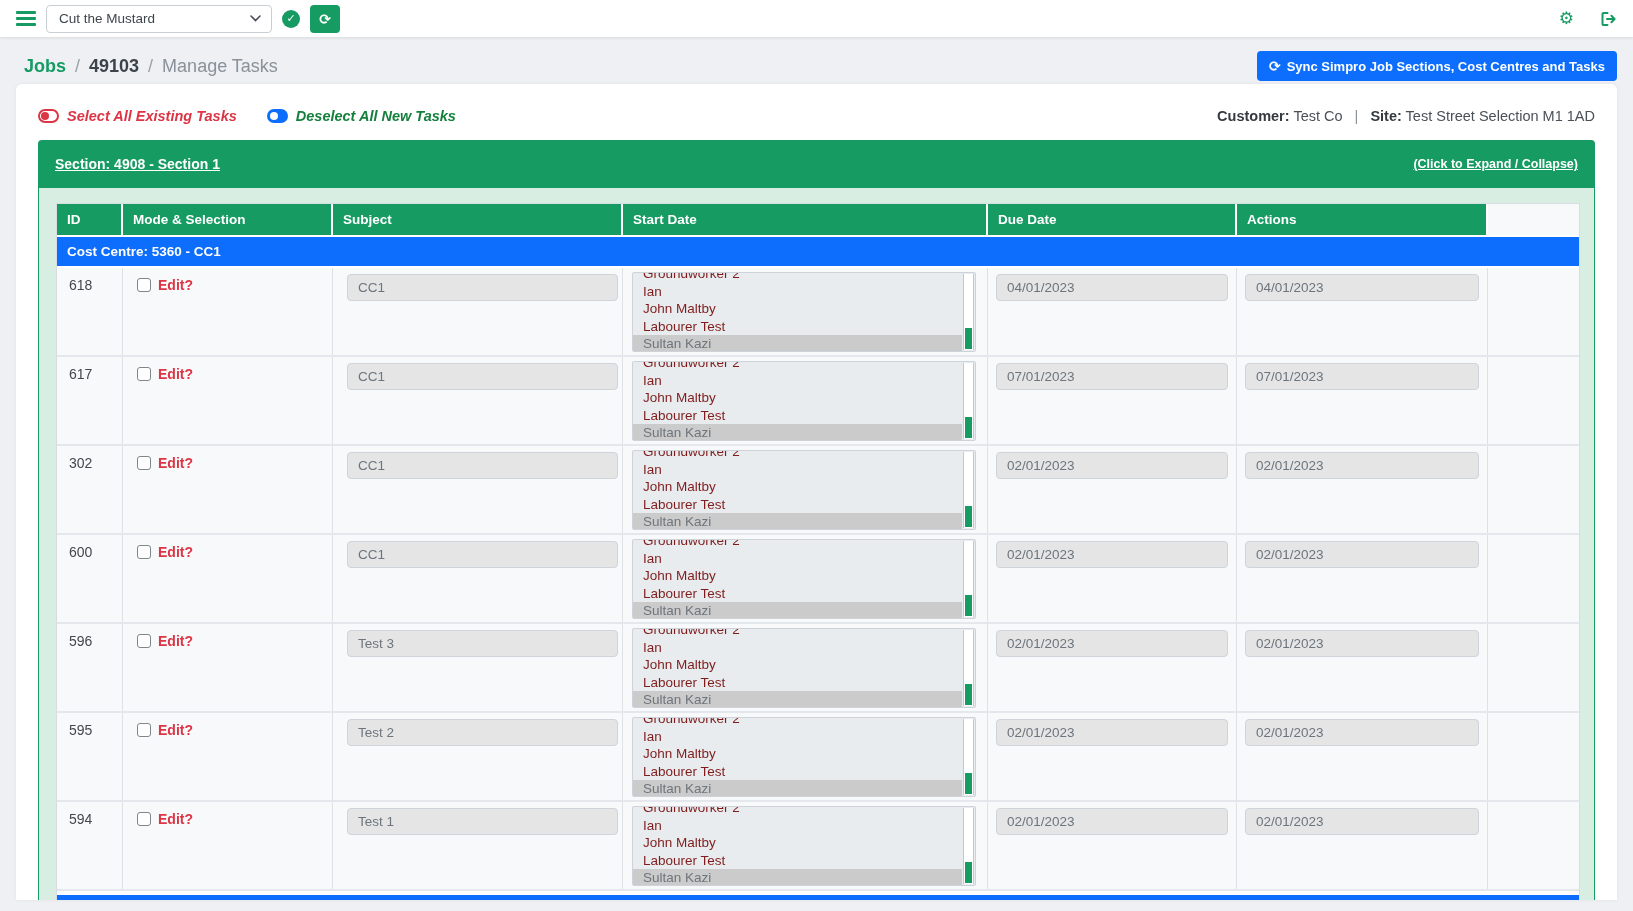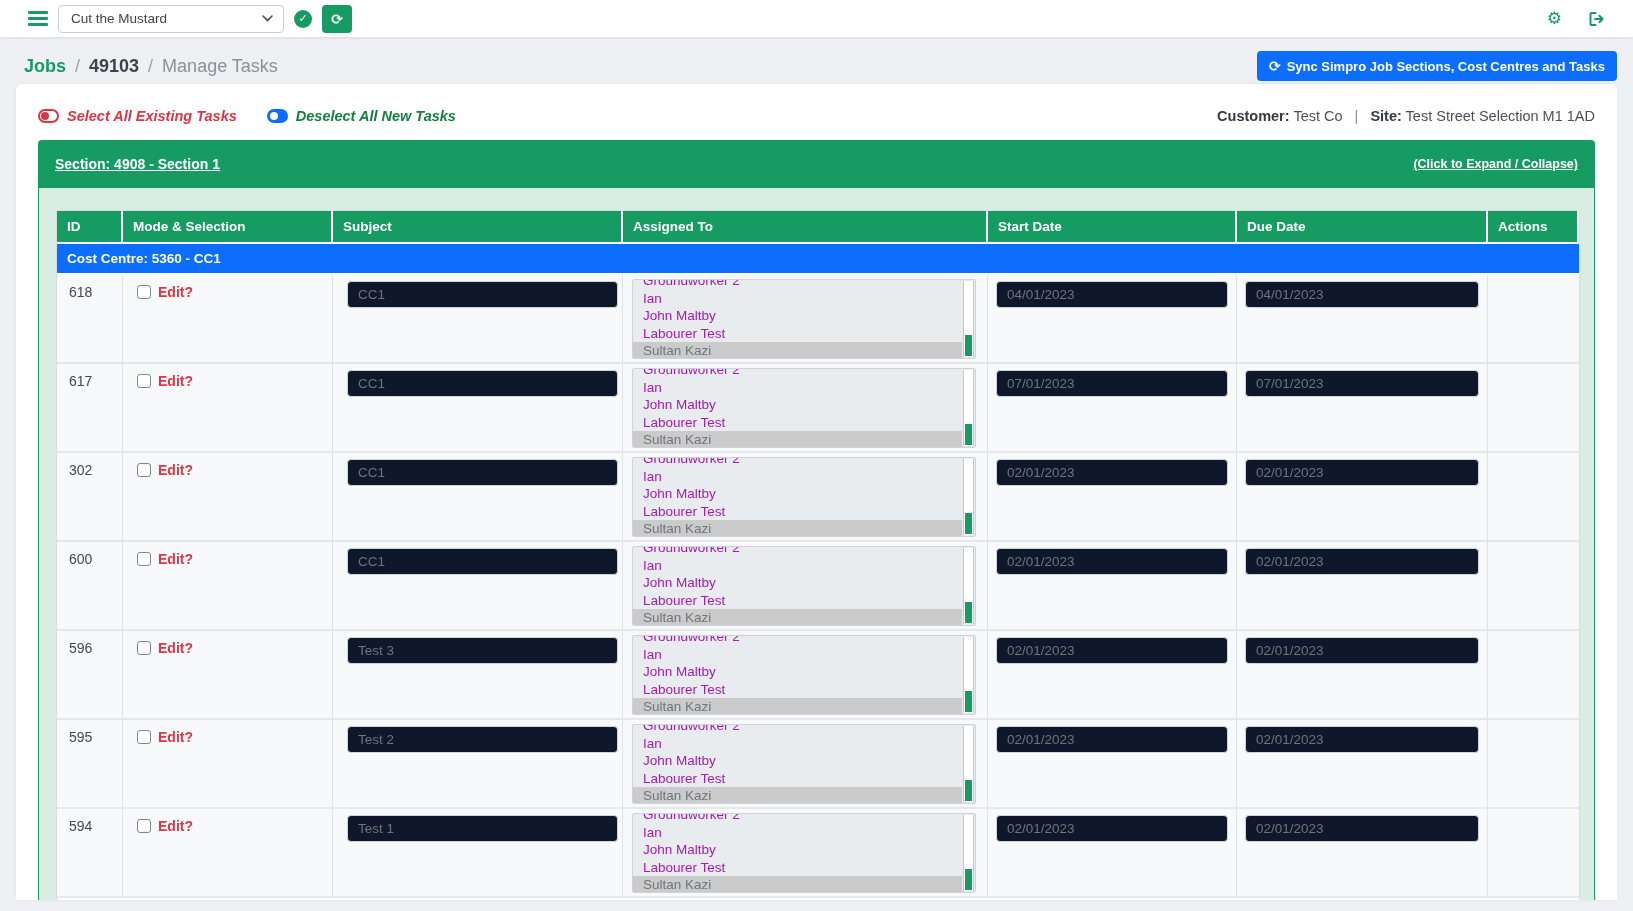--- a/index.html
+++ b/index.html
@@ -5,21 +5,21 @@
   * { box-sizing: border-box; margin: 0; padding: 0; }
   html,body { width:1633px; height:911px; overflow:hidden; }
   body {
     font-family: "Liberation Sans", "DejaVu Sans", sans-serif;
     background:#eef0f4;
     color:#3e454b;
   }
   
   .topbar {
     height:37px; background:#ffffff; display:flex; align-items:center;
-    padding:0 28px; gap:10px; box-shadow:0 1px 3px rgba(0,0,0,.10);
+    padding:0 16px; gap:10px; box-shadow:0 1px 3px rgba(0,0,0,.10);
     position:relative; z-index:5;
   }
   .hamburger { width:20px; display:flex; flex-direction:column; gap:3px; cursor:pointer; }
   .hamburger span { display:block; height:3px; border-radius:1px; background:#169b62; }
   .company-select {
     width:226px; height:28px; border:1px solid #c9ced3; border-radius:4px;
     background:#fff; display:flex; align-items:center; justify-content:space-between;
     padding:0 10px 0 12px; font-size:13.5px; color:#3e454b; cursor:pointer;
   }
   .check-circle {
@@ -66,21 +66,21 @@
   
   .section { margin-top:16px; }
   .section-header {
     background:#169b62; border-radius:4px 4px 0 0; height:48px;
     display:flex; align-items:center; justify-content:space-between; padding:0 17px;
   }
   .section-title { color:#fff; font-weight:700; font-size:14px; text-decoration:underline; cursor:pointer; }
   .expand-hint { color:#fff; font-size:12.5px; font-weight:600; text-decoration:underline; cursor:pointer; }
   .section-body {
     background:#d8eee3; border:1px solid #169b62; border-top:none;
-    padding:22px 14px 0 17px; min-height:700px;
+    padding:15px 14px 0 17px; min-height:700px;
   }
   
   .grid { display:grid; grid-template-columns:66px 210px 290px 365px 249px 251px minmax(0,1fr); }
   .task-table { background:#f8f9fa; border:1px solid #d9dde1; }
   .th {
     background:#169b62; color:#fff; font-weight:700; font-size:13.5px;
     padding:8px 10px; border-right:2px solid #fff;
   }
   .th:last-child { border-right:none; }
   .cc-row {
@@ -88,32 +88,32 @@
     font-size:13.5px; padding:7px 10px; border-top:2px solid #fff; border-bottom:2px solid #fff;
   }
   .trow { border-bottom:2px solid #e4e8ec; height:89px; background:#f8f9fa; }
   .cell { border-right:1px solid #dee2e6; position:relative; min-width:0; }
   .cell:last-child { border-right:none; }
   .id-cell { padding:9px 0 0 12px; font-size:14px; color:#41484e; }
   .mode-cell { padding:9px 0 0 14px; display:flex; align-items:flex-start; gap:7px; }
   .checkbox { width:14px; height:14px; border:1px solid #80868c; border-radius:3px; background:#fefefe; margin-top:1px; cursor:pointer; flex:none; }
   .edit-label { color:#dc3545; font-weight:700; font-size:14px; }
   .text-input {
-    display:block; height:27px; background:#0f172a; border:1px solid #ced4da; border-radius:4px;
+    display:block; height:27px; background:#e5e5e5; border:1px solid #ced4da; border-radius:4px;
     color:#6c757d; font-size:13.5px; padding:0 10px; font-family:"Liberation Sans","DejaVu Sans",sans-serif;
   }
   .subject-cell .text-input { margin:6px 4px 0 14px; width:calc(100% - 18px); }
   .date-cell .text-input { margin:6px 8px 0 8px; width:calc(100% - 16px); }
   .assigned-cell { padding:4px 0 0 9px; }
   .multiselect {
     position:relative; height:80px; width:calc(100% - 11px); overflow:hidden;
     background:#e9ecef; border:1px solid #cdd3d8; border-radius:2px; cursor:pointer;
   }
   .options { margin-top:-8px; }
-  .option { height:17.5px; line-height:17.5px; padding-left:10px; font-size:13.5px; color:#a21caf; white-space:nowrap; }
+  .option { height:17.5px; line-height:17.5px; padding-left:10px; font-size:13.5px; color:#7f1d1d; white-space:nowrap; }
   .option.selected { background:#cbcbcb; color:#6e757b; width:calc(100% - 13px); }
   .select-scrollbar {
     position:absolute; top:1px; bottom:1px; right:1px; width:11px;
     background:#fff; border-left:1px solid #c3c8cd; border-right:1px solid #c3c8cd;
   }
   .select-scrollbar .thumb { position:absolute; left:1px; right:1px; top:54px; height:21px; background:#169b62; }
   .next-cc-row { grid-column:1 / -1; background:#0d6efd; height:9px; border-top:4px solid #fdfdfe; }
 </style>
 </head>
 <body>
@@ -186,21 +186,20 @@
   <div class="section">
     <div class="section-header">
       <span class="section-title">Section: 4908 - Section 1</span>
       <span class="expand-hint">(Click to Expand / Collapse)</span>
     </div>
     <div class="section-body">
       <div class="task-table grid">
         <div class="th">ID</div>
         <div class="th">Mode &amp; Selection</div>
         <div class="th">Subject</div>
-        <div class="th">Assigned To</div>
         <div class="th">Start Date</div>
         <div class="th">Due Date</div>
         <div class="th">Actions</div>
 
         <div class="cc-row">Cost Centre: 5360 - CC1</div>
 
         <div style="display:contents" id="task-rows">
   <div class="trow grid" style="grid-column:1/-1">
     <div class="cell id-cell"><span>618</span></div>
     <div class="cell mode-cell">

